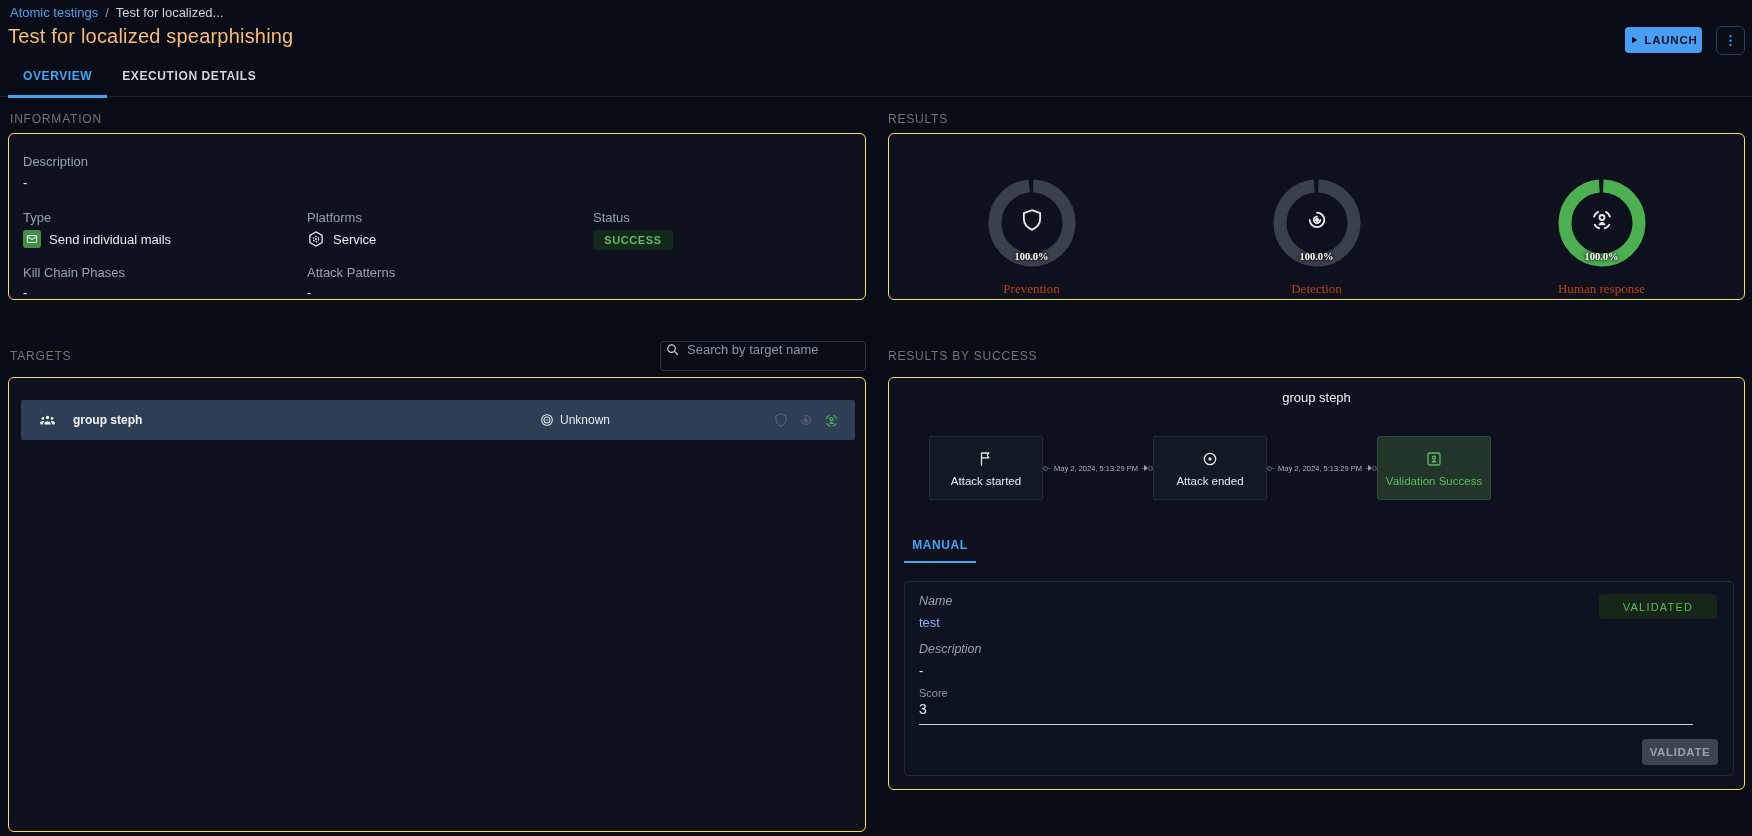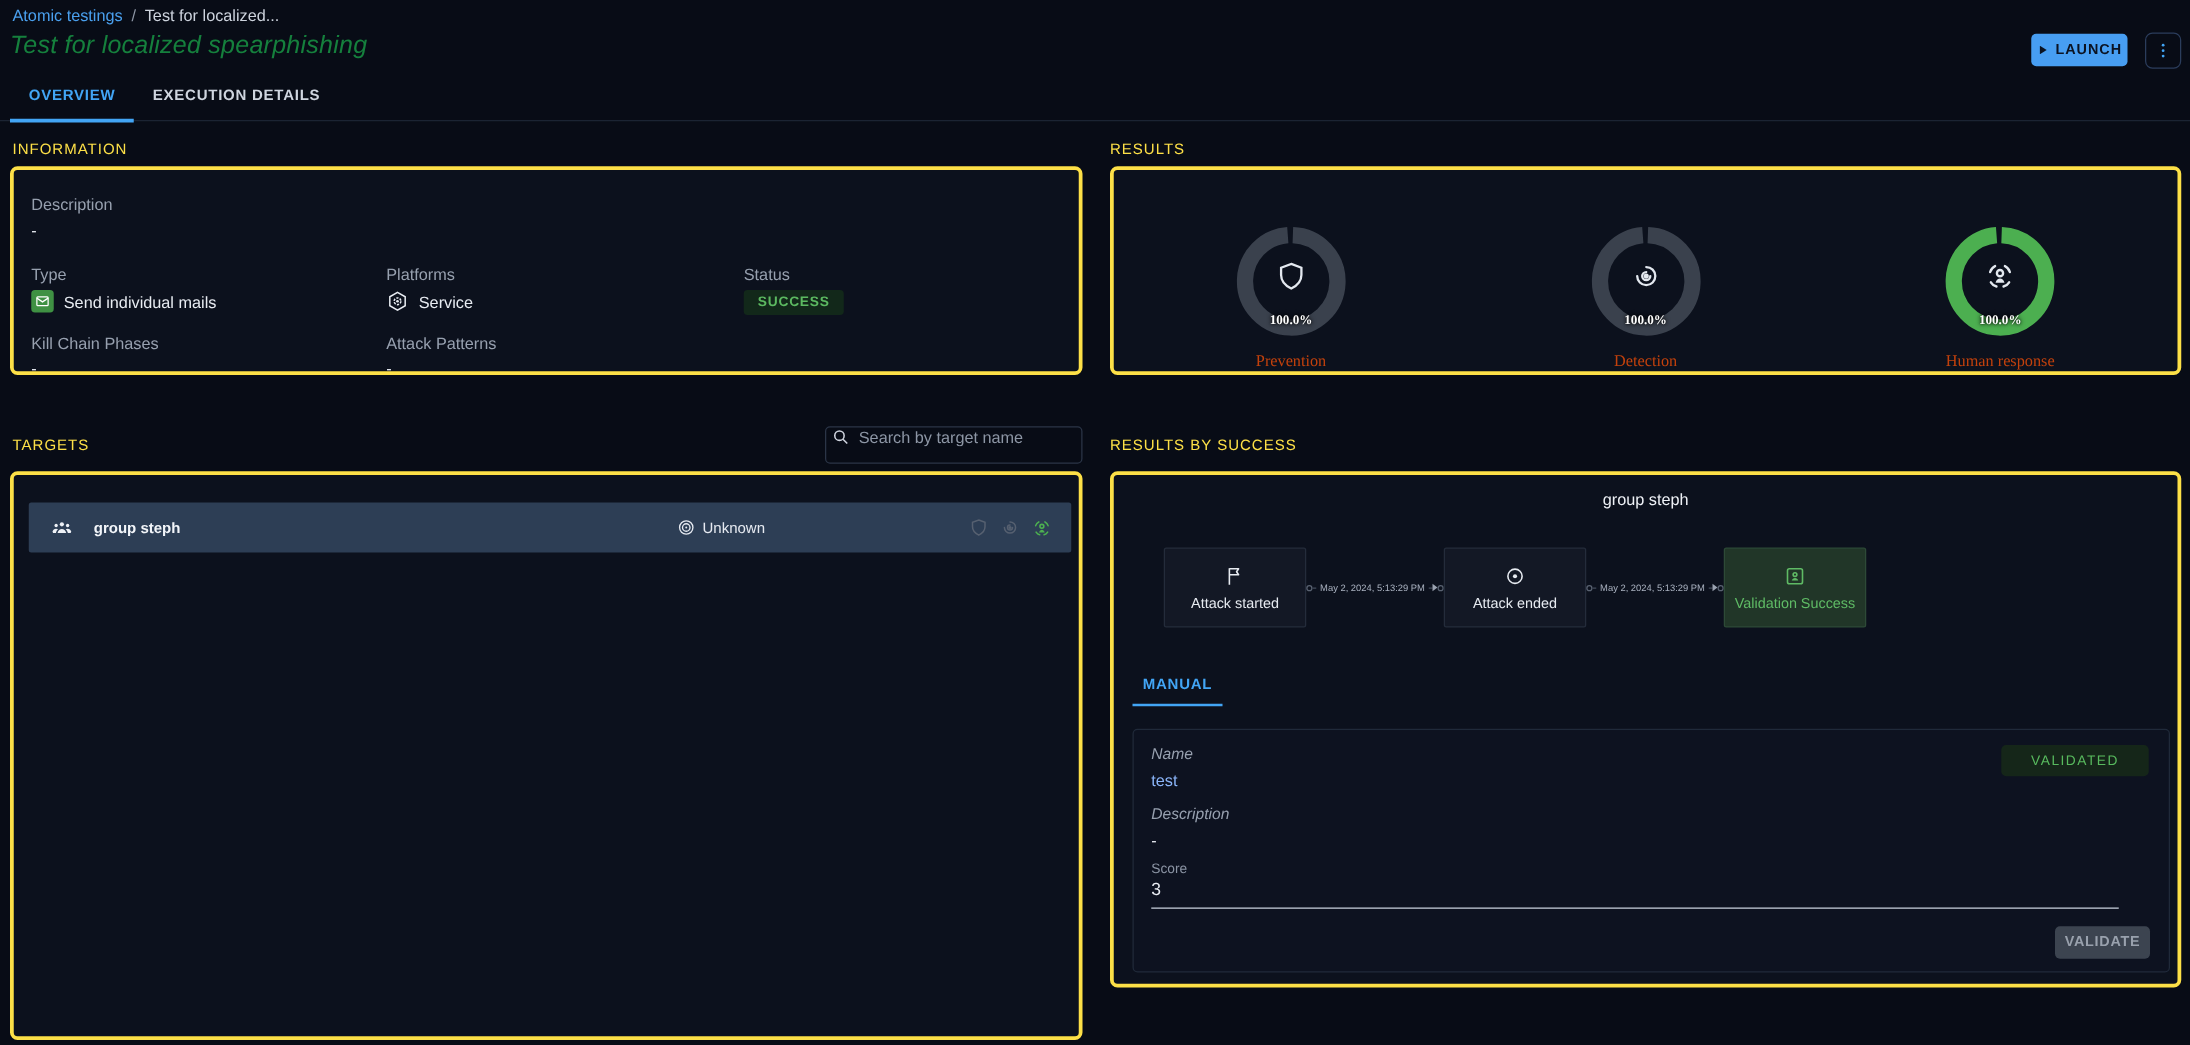--- a/index.html
+++ b/index.html
@@ -5,37 +5,37 @@
   * { margin:0; padding:0; box-sizing:border-box; }
   html,body { width:1752px; height:836px; background:#080c16; overflow:hidden;
     font-family:"Liberation Sans", sans-serif; color:#e8ecf2; }
   .abs { position:absolute; }
   .page { position:relative; width:1752px; height:664px; }
 
   
   .breadcrumb { left:10px; top:5px; font-size:13px; color:#cdd3dd; }
   .bc-link { color:#4aa0ee; cursor:pointer; }
   .bc-sep { color:#8d96a5; margin:0 7px; }
-  .page-title { left:8px; top:25px; font-size:20px; font-weight:500; color:#15803d; letter-spacing:.2px;font-style:italic; }
+  .page-title { left:8px; top:25px; font-size:20px; font-weight:500; color:#fdba74; letter-spacing:.2px; }
   .launch-btn { left:1625px; top:27px; width:77px; height:26px; background:#479ef2; border:none;
     border-radius:4px; color:#0b1322; font-size:11.5px; font-weight:700; letter-spacing:.8px;
     display:flex; align-items:center; justify-content:center; gap:5px; cursor:pointer; }
   .kebab-btn { left:1716px; top:26px; width:29px; height:29px; background:transparent;
     border:1px solid #2b3d5c; border-radius:6px; display:flex; align-items:center; justify-content:center; cursor:pointer; }
 
   
   .tabbar { left:0; top:55px; width:1752px; height:42px; border-bottom:1px solid #1b2433; display:flex; padding-left:8px; }
   .tab { height:42px; padding:0 15px; display:flex; align-items:center; font-size:12px; font-weight:700;
     letter-spacing:.6px; color:#cfd5df; position:relative; cursor:pointer; }
   .tab.active { color:#42a5f5; }
   .tab.active::after { content:""; position:absolute; left:0; right:0; bottom:-1px; height:3px; background:#42a5f5; }
 
-  .section-label { font-size:12px; color:#fde047; letter-spacing:.8px; }
-
-  .panel { position:absolute; background:#0c111d; border:3px solid #fde047; border-radius:6px; }
+  .section-label { font-size:12px; color:#737373; letter-spacing:.8px; }
+
+  .panel { position:absolute; background:#0c111d; border:1px solid #fde047; border-radius:6px; }
 
   
   .fld-label { font-size:13px; color:#97a0af; }
   .fld-value { font-size:13px; color:#e8ecf2; }
   .type-chip { width:18px; height:18px; background:#3f9143; border-radius:3px;
     display:inline-flex; align-items:center; justify-content:center; }
   .inline-val { display:flex; align-items:center; gap:8px; }
   .status-chip { width:80px; height:20px; background:#12281a; border-radius:3px; display:flex;
     align-items:center; justify-content:center; font-size:11px; font-weight:700; letter-spacing:.6px; color:#5cb961; }
 

